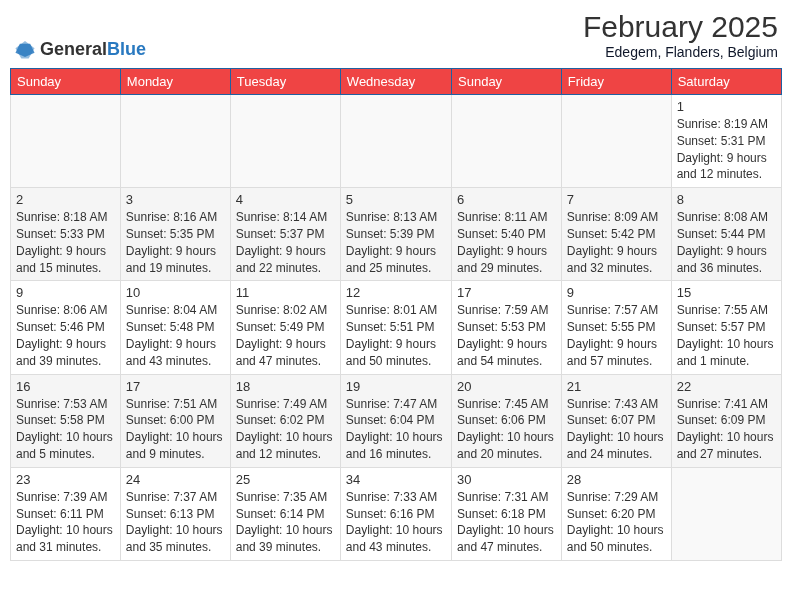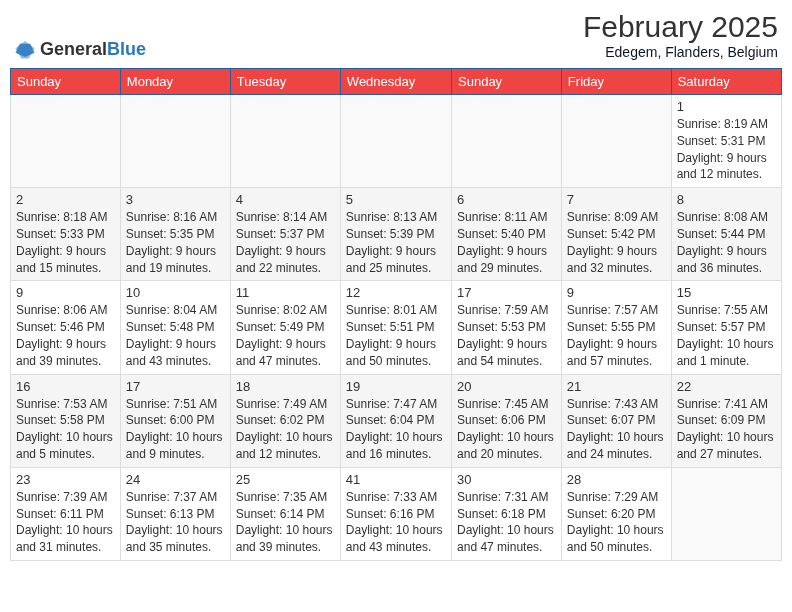--- a/index.html
+++ b/index.html
@@ -232,21 +232,21 @@
         </td>
         <td>
           <span class="day-num">24</span>
           <div class="day-info">Sunrise: 7:37 AM<br>Sunset: 6:13 PM<br>Daylight: 10 hours and 35 minutes.</div>
         </td>
         <td>
           <span class="day-num">25</span>
           <div class="day-info">Sunrise: 7:35 AM<br>Sunset: 6:14 PM<br>Daylight: 10 hours and 39 minutes.</div>
         </td>
         <td>
-          <span class="day-num">41</span>
+          <span class="day-num">34</span>
           <div class="day-info">Sunrise: 7:33 AM<br>Sunset: 6:16 PM<br>Daylight: 10 hours and 43 minutes.</div>
         </td>
         <td>
           <span class="day-num">30</span>
           <div class="day-info">Sunrise: 7:31 AM<br>Sunset: 6:18 PM<br>Daylight: 10 hours and 47 minutes.</div>
         </td>
         <td>
           <span class="day-num">28</span>
           <div class="day-info">Sunrise: 7:29 AM<br>Sunset: 6:20 PM<br>Daylight: 10 hours and 50 minutes.</div>
         </td>

